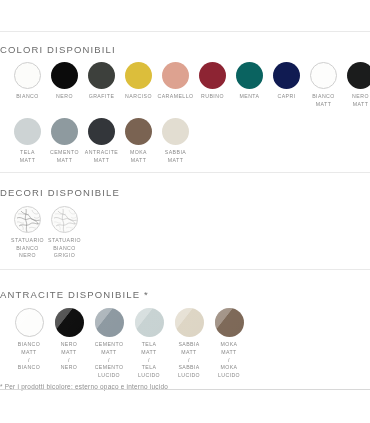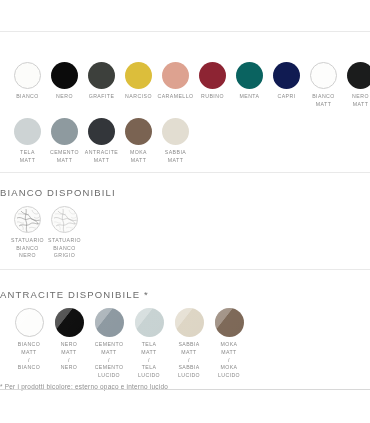--- a/index.html
+++ b/index.html
@@ -138,20 +138,21 @@
   .abs { position: absolute; left: 0; width: 100%; }
 </style>
 </head>
 <body>
 
 <div class="page">
 
   <div class="abs" style="top:31px;">
     <div class="section-rule"></div>
   </div>
+  <div class="abs" style="top:39px;"><span class="section-title">COLORI DISPONIBILI</span></div>
 
   <div class="abs swatch-row" style="top:62px;" id="colori-row-0">
       <div class="swatch">
         <div class="dot outline" style="background: rgb(252, 252, 250);"></div>
         <div class="swatch-label">BIANCO</div>
       </div>
       <div class="swatch">
         <div class="dot" style="background: rgb(11, 11, 11);"></div>
         <div class="swatch-label">NERO</div>
       </div>
@@ -215,21 +216,21 @@
       <div class="swatch">
         <div class="dot" style="background: rgb(226, 221, 209);"></div>
         <div class="swatch-label">SABBIA
 Matt</div>
       </div>
     </div>
 
   <div class="abs" style="top:172px;">
     <div class="section-rule"></div>
   </div>
-  <div class="abs" style="top:182px;"><span class="section-title">BIANCO DISPONIBILI</span></div>
+  <div class="abs" style="top:182px;"><span class="section-title">DECORI DISPONIBILE</span></div>
 
   <div class="abs swatch-row" style="top:206px;" id="decori-row">
       <div class="swatch">
         <div class="decor-dot">
           <svg width="27" height="27" viewBox="0 0 27 27">
             <g stroke="#6a6a6a" fill="none" stroke-width="0.55" opacity="0.85">
               <path d="M2 11 C7 9, 9 14, 13 12 C17 10, 19 15, 25 13"></path>
               <path d="M4 19 C8 16, 11 20, 15 17 C19 14, 22 19, 26 16"></path>
               <path d="M6 4 C9 8, 13 6, 15 10 C17 14, 21 12, 23 17"></path>
               <path d="M11 2 C12 7, 9 10, 11 14 C13 18, 10 21, 12 25"></path>

